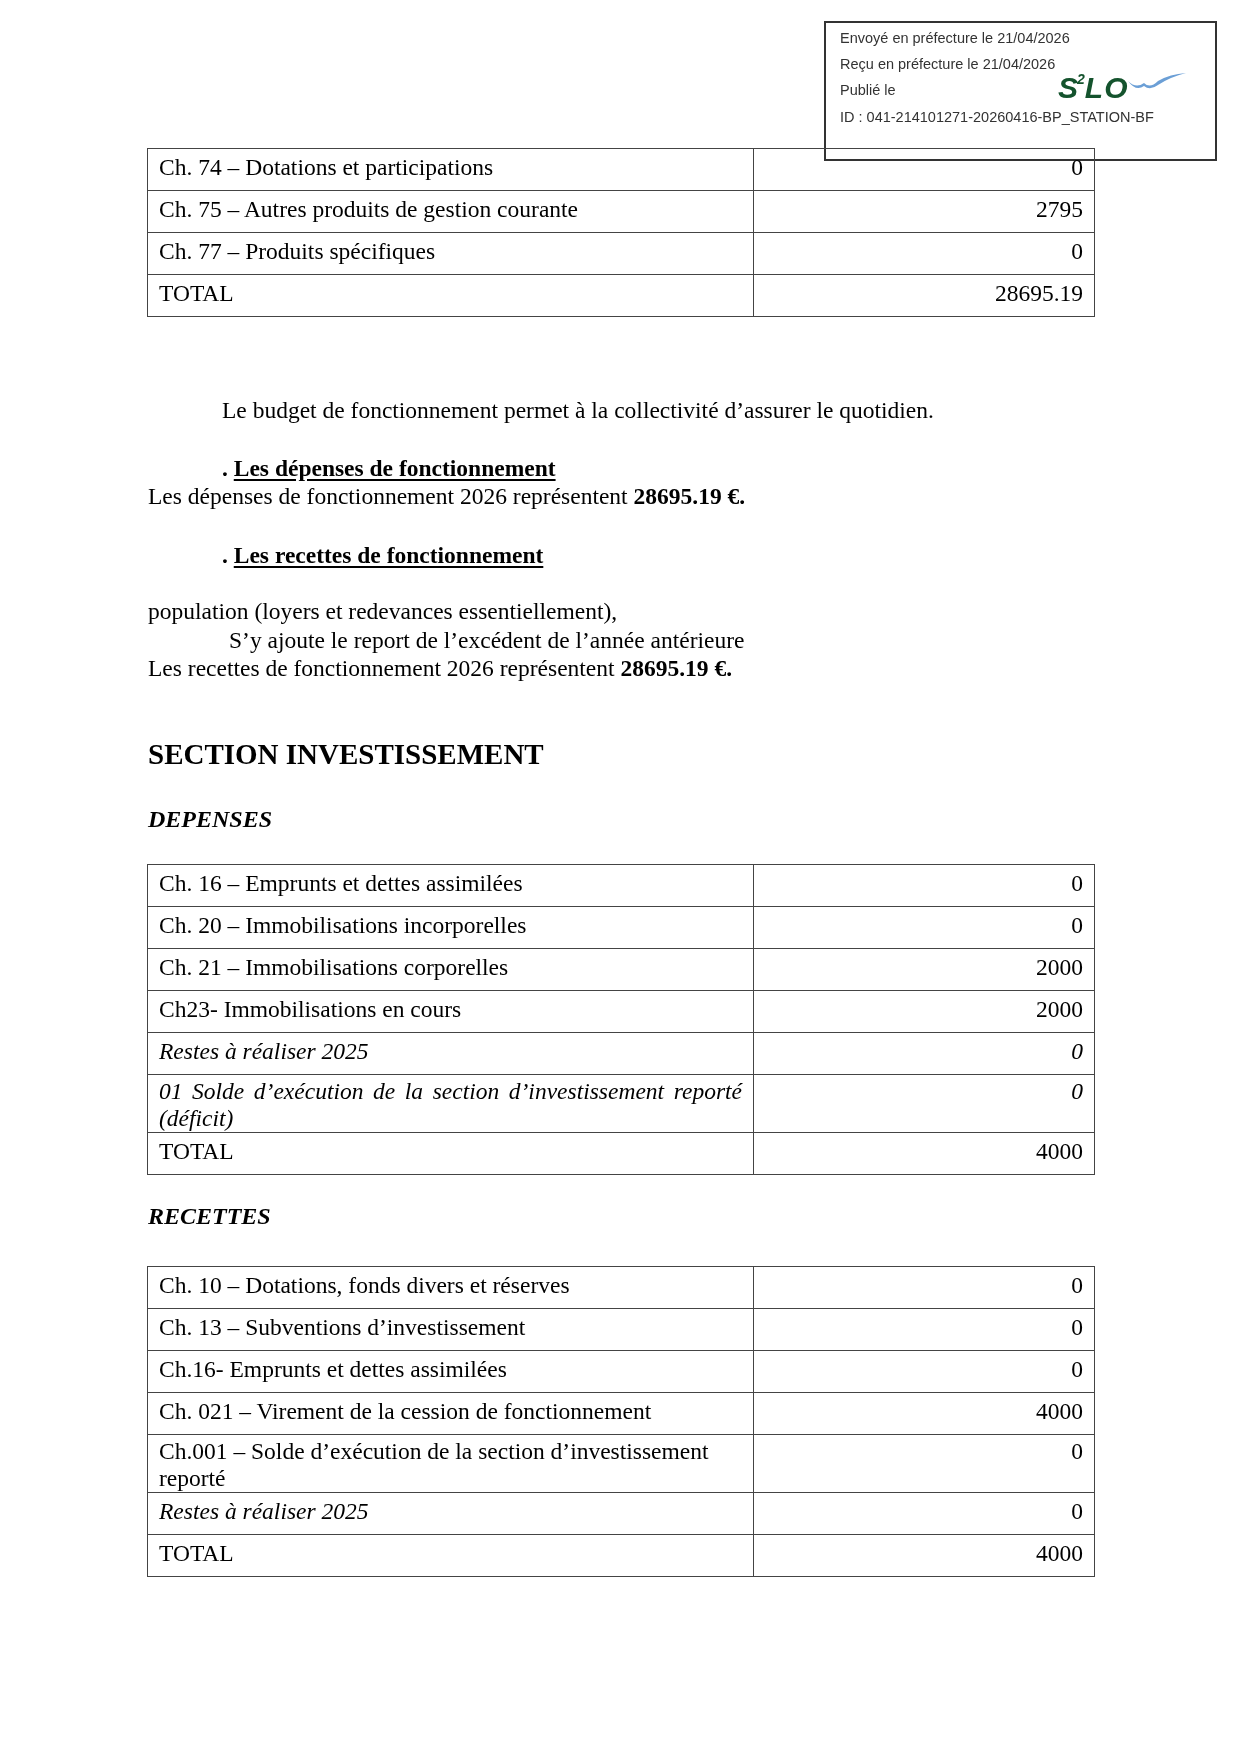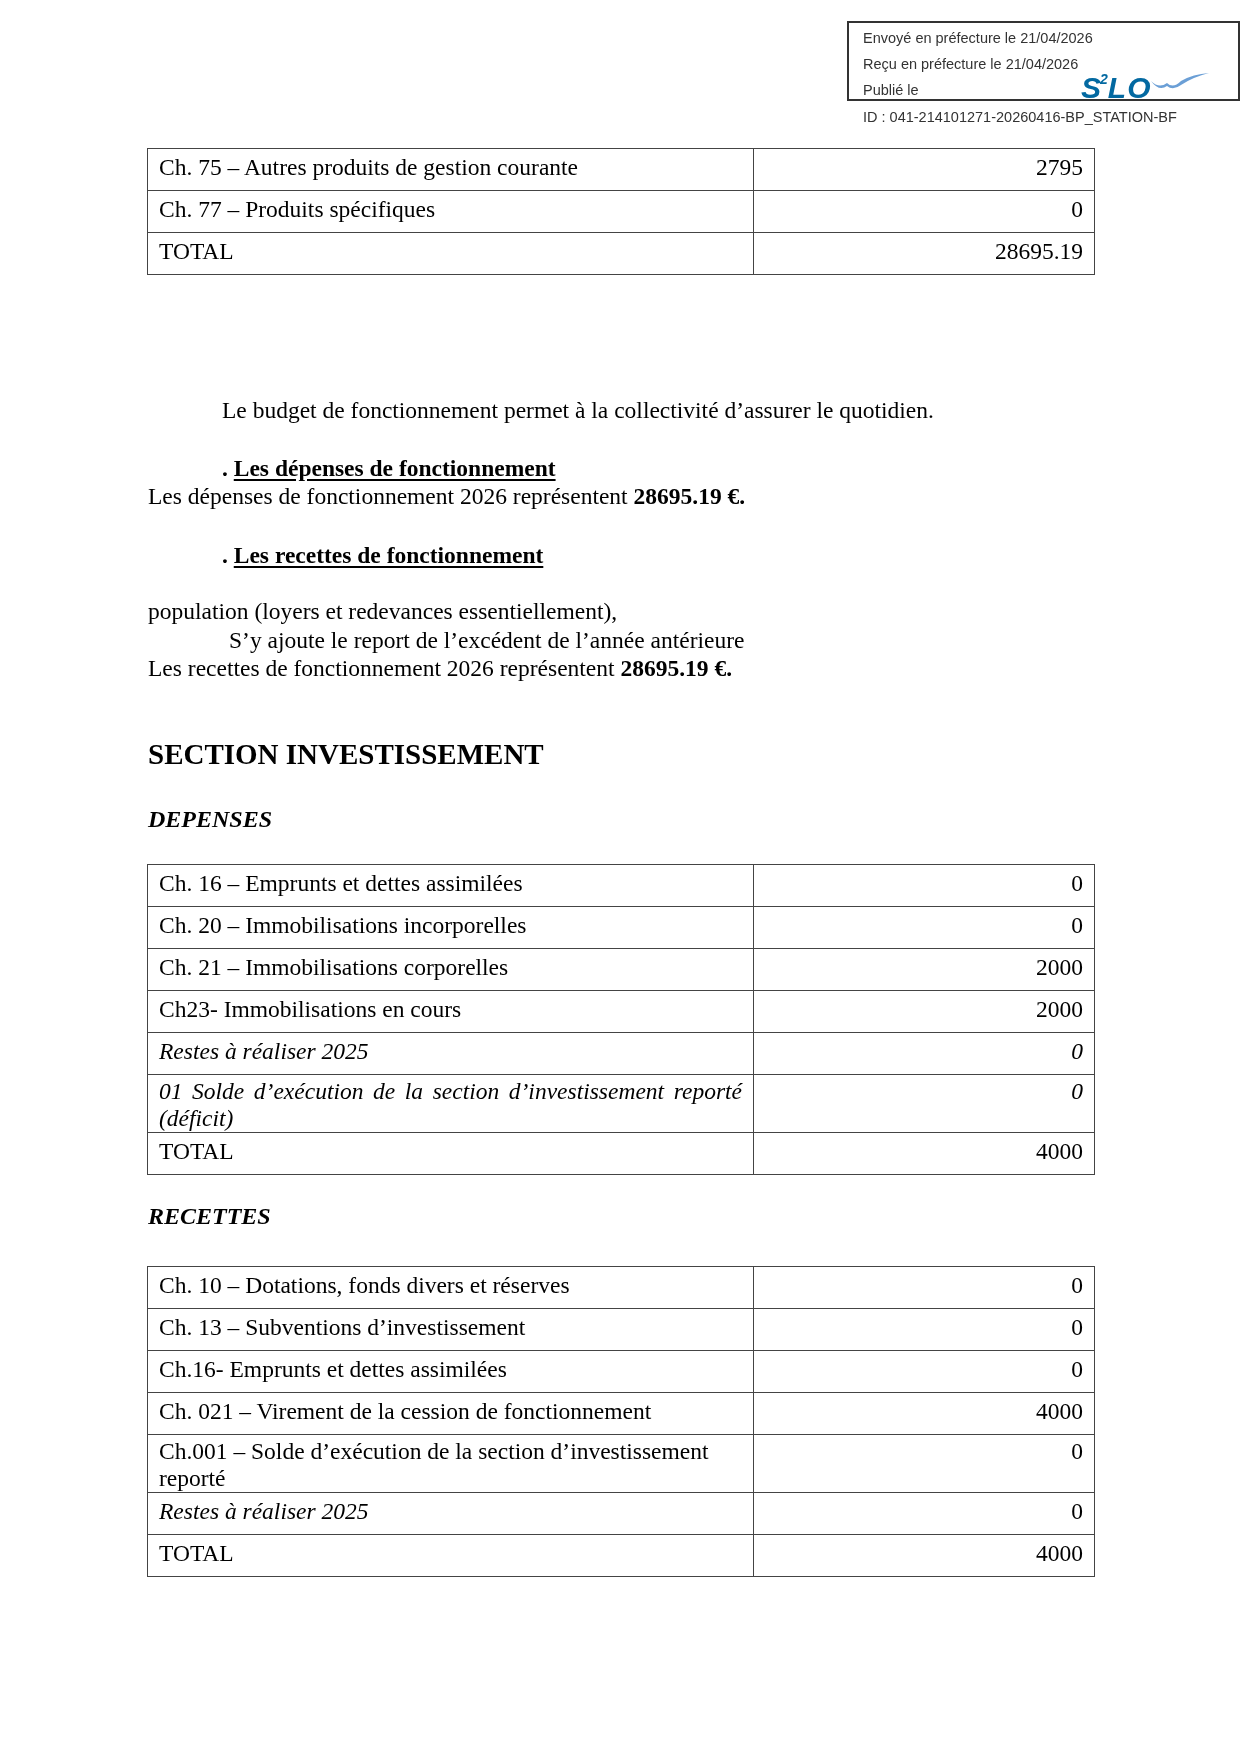--- a/index.html
+++ b/index.html
@@ -1,27 +1,27 @@
 <!DOCTYPE html>
 <html><head>
 <meta charset="utf-8">
 <style>
   html, body { margin:0; padding:0; background:#ffffff; }
   body { width:1241px; height:1755px; position:relative; overflow:hidden;
          font-family:"Liberation Serif", "DejaVu Serif", serif; color:#000; }
   .page { position:absolute; left:0; top:0; width:1241px; height:1755px; background:#fff; }
 
   
-  .stamp { position:absolute; left:824px; top:21px; width:393px; height:80px;
-           border:2px solid #333; box-sizing:border-box; background:#fff;margin-left:23px; }
+  .stamp { position:absolute; left:824px; top:21px; width:393px; height:140px;
+           border:2px solid #333; box-sizing:border-box; background:#fff; }
   .stamp-line { position:absolute; left:14px; font-family:"Liberation Sans", "DejaVu Sans", sans-serif;
                 font-size:14.5px; color:#333; white-space:nowrap; line-height:18px; }
   .stamp-logo { position:absolute; left:232px; top:38px; width:130px; height:40px; }
   .stamp-logo-text { position:absolute; left:0; top:0; font-family:"Liberation Sans", "DejaVu Sans", sans-serif;
-                     font-weight:bold; font-style:italic; font-size:30px; color:#0369a1; letter-spacing:1px; line-height:36px; }
+                     font-weight:bold; font-style:italic; font-size:30px; color:#14532d; letter-spacing:1px; line-height:36px; }
   .stamp-logo-text sup { font-size:14px; vertical-align:14px; margin-left:-2px; margin-right:-1px; }
   .stamp-logo svg { position:absolute; left:68px; top:10px; }
 
   
   table.budget { position:absolute; left:147px; width:947px; border-collapse:collapse; table-layout:fixed; }
   table.budget td { border:1.5px solid #444; padding:0 11px; vertical-align:top;
                     font-size:23.5px; line-height:27px; height:42px; box-sizing:border-box; padding-top:5px; }
   table.budget td.label { width:606px; }
   table.budget td.value { width:341px; text-align:right; }
   table.budget tr.total td { font-weight:normal; }
@@ -52,20 +52,24 @@
     <div class="stamp-logo">
       <div class="stamp-logo-text"><span>S</span><sup>2</sup><span>LO</span></div>
       <svg width="62" height="22" viewBox="0 0 62 22">
         <path d="M2 10 Q10 18 18 12 Q24 18 32 10 Q44 3 60 2 Q44 6 32 14 Q24 20 18 15 Q10 21 2 10 Z" fill="#6b9fd6"></path>
       </svg>
     </div>
   </div>
 
   <table class="budget" style="top:148px">
     <tbody>
+        <tr>
+      <td class="label">Ch. 74 – Dotations et participations</td>
+      <td class="value">0</td>
+    </tr>
     <tr>
       <td class="label">Ch. 75 – Autres produits de gestion courante</td>
       <td class="value">2795</td>
     </tr>
     <tr>
       <td class="label">Ch. 77 – Produits spécifiques</td>
       <td class="value">0</td>
     </tr>
     <tr class="total">
       <td class="label">TOTAL</td>

